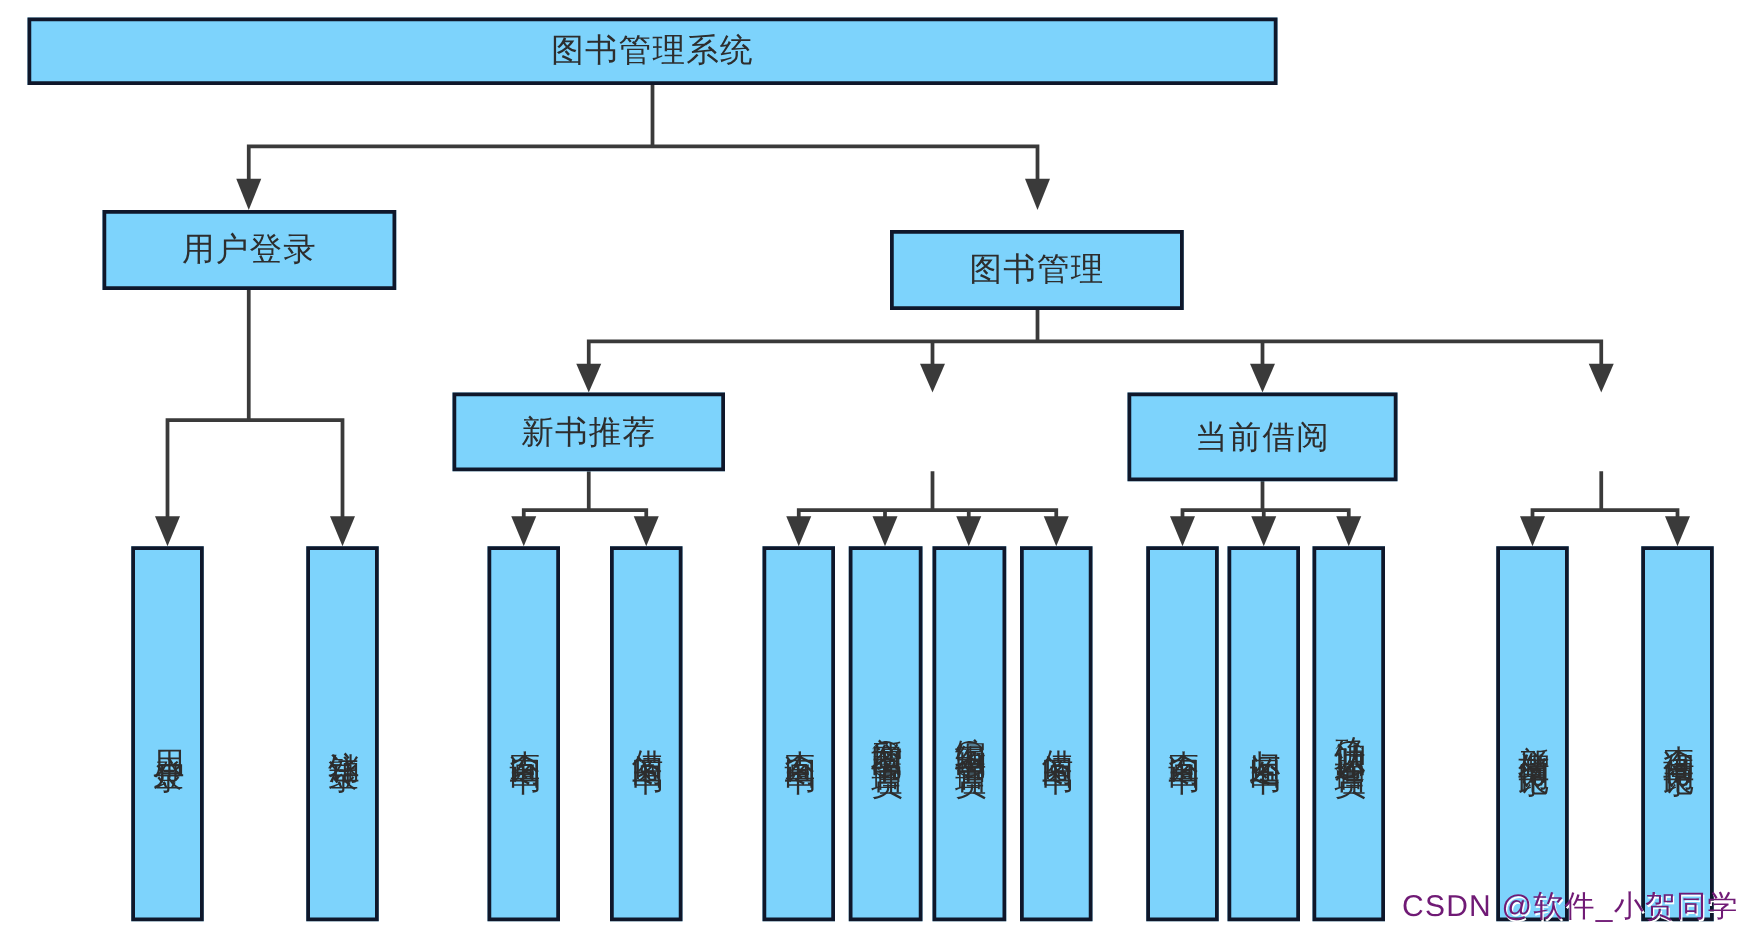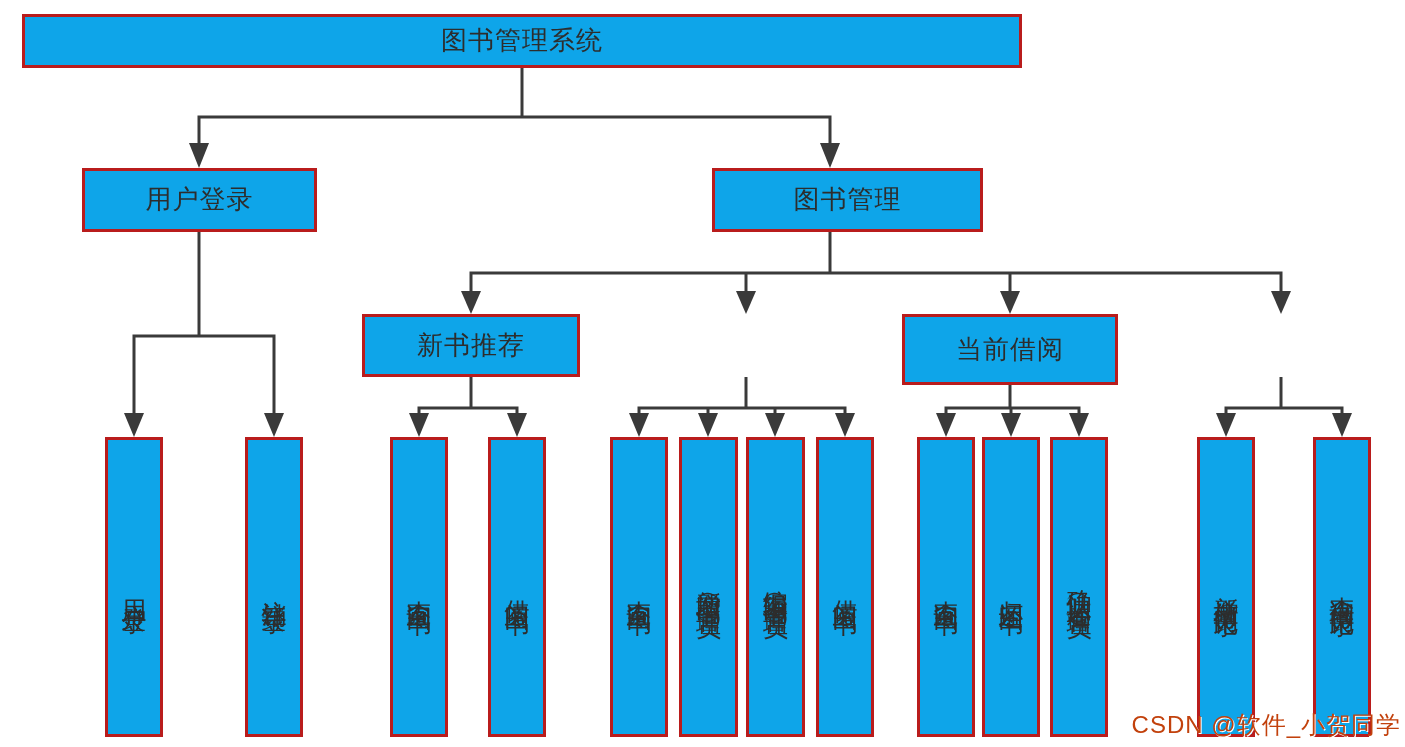--- a/index.html
+++ b/index.html
@@ -17,46 +17,46 @@
   }
   #connectors {
     position: absolute;
     left: 0;
     top: 0;
     z-index: 1;
   }
   .box {
     position: absolute;
     box-sizing: border-box;
-    background: #0ea5e9;
-    border: 3px solid #b91c1c;
+    background: #7dd3fc;
+    border: 3px solid #0f172a;
     color: #2d2d2d;
     display: flex;
     align-items: center;
     justify-content: center;
     font-size: 26px;
     letter-spacing: 1px;
     z-index: 2;
     line-height: 1.2;
     white-space: nowrap;
   }
   .vbox {
     writing-mode: vertical-lr;
     text-orientation: mixed;
     letter-spacing: 0.15em;
     line-height: 1;
     white-space: normal;
     font-size: 25px;
   }
   .watermark {
     position: absolute;
-    right: 4px;
+    right: 14px;
     bottom: 6px;
     font-size: 24px;
-    color: #c2410c;
+    color: #701a75;
     letter-spacing: 1px;
     z-index: 3;
     text-shadow: 1px 1px 0 #ffffff;
   }
 </style>
 </head>
 <body>
 
 <div id="canvas">
 
@@ -111,21 +111,21 @@
       <polygon points="1001,413 1021,413 1011,437"></polygon>
       <polygon points="1069,413 1089,413 1079,437"></polygon>
       <polygon points="1216,413 1236,413 1226,437"></polygon>
       <polygon points="1332,413 1352,413 1342,437"></polygon>
     </g>
   </svg>
 
   <div class="box" style="left:22px; top:14px; width:1000px; height:54px">图书管理系统</div>
 
   <div class="box" style="left:82px; top:168px; width:235px; height:64px">用户登录</div>
-  <div class="box" style="left:712px; top:168px; width:271px; height:64px">图书管理</div>
+  <div class="box" style="left:712px; top:184px; width:235px; height:64px">图书管理</div>
 
   <div class="box" style="left:362px; top:314px; width:218px; height:63px">新书推荐</div>
   <div class="box" style="left:902px; top:314px; width:216px; height:71px">当前借阅</div>
 
   <div class="box vbox" style="left:105px; top:437px; width:58px; height:300px">用户登录</div>
   <div class="box vbox" style="left:245px; top:437px; width:58px; height:300px">注销登录</div>
 
   <div class="box vbox" style="left:390px; top:437px; width:58px; height:300px">查询图书</div>
   <div class="box vbox" style="left:488px; top:437px; width:58px; height:300px">借阅图书</div>
 

